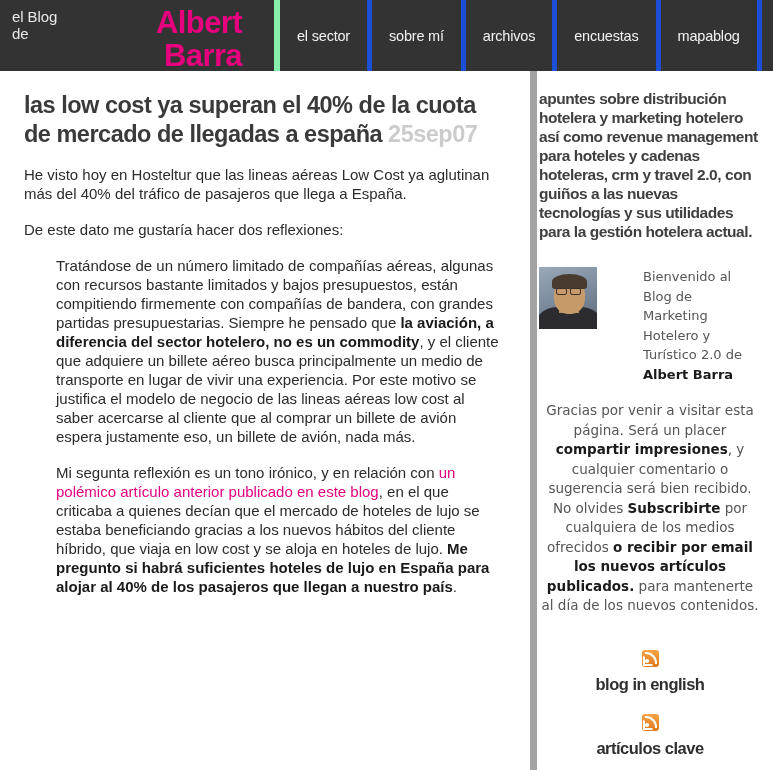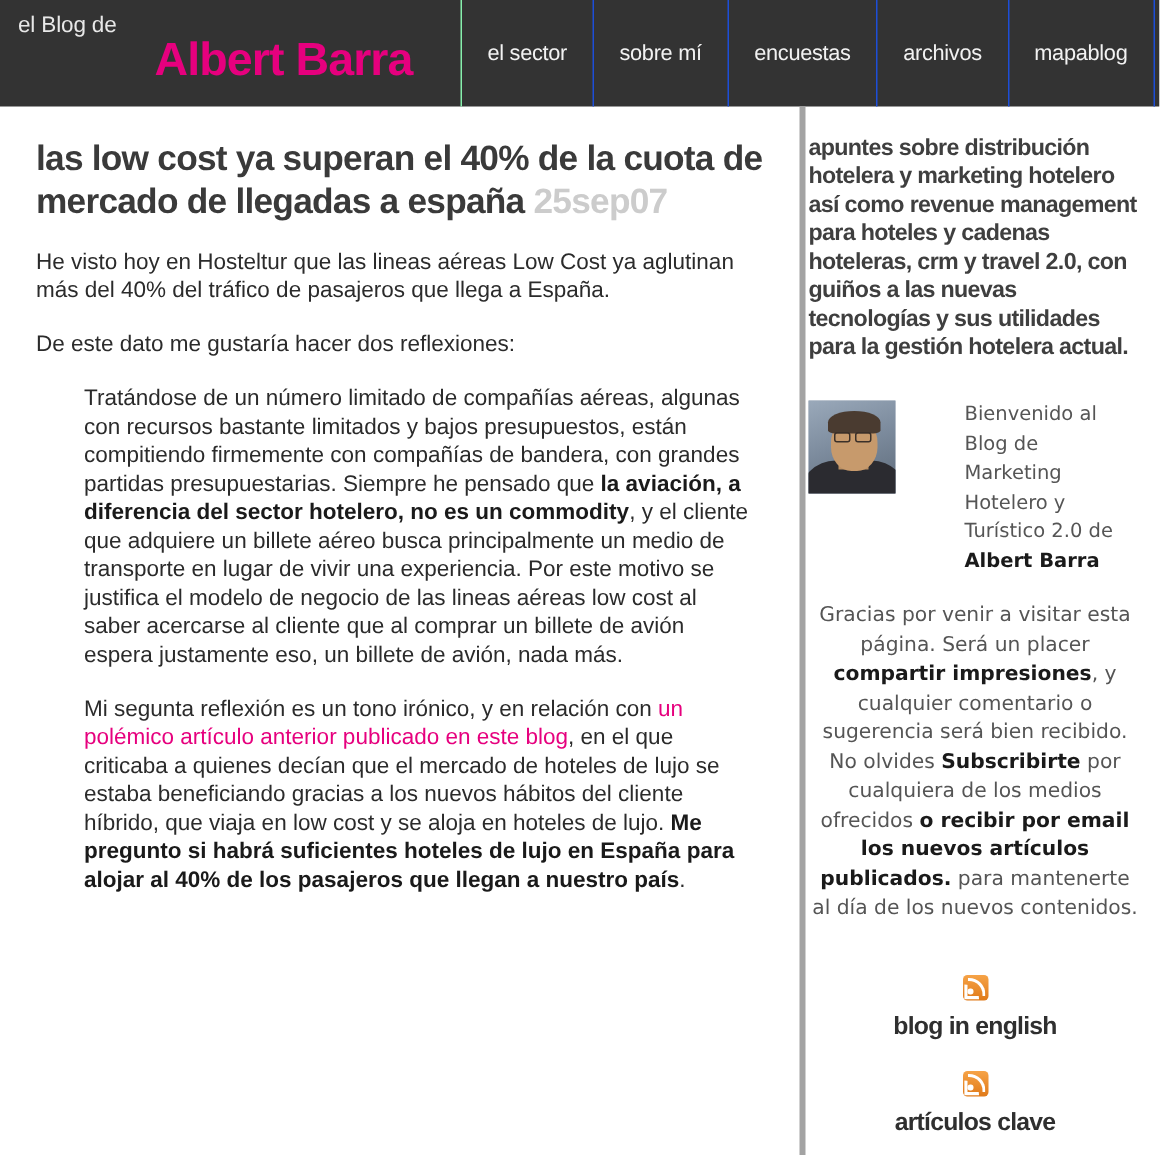--- a/index.html
+++ b/index.html
@@ -14,49 +14,49 @@
   #page { position: relative; width: 773px; height: 770px; background: #fff; }
 
   
   .header {
     position: absolute; top: 0; left: 0;
     width: 773px; height: 71px;
     background: #333333;
     display: flex; align-items: stretch;
   }
   .brand {
-    width: 308px; padding: 8px 0 0 12px;
-    display: flex; flex-direction: column; justify-content: flex-start;
-    border-right: 1px solid #86efac;
+    width: 280px; padding: 8px 0 0 12px;
+    display: flex; flex-direction: row; justify-content: flex-start;
+    border-right: 6px solid #86efac;
   }
   .brand-top {
     color: #e8e8e8; font-size: 15px; line-height: 17px;
     font-family: "Liberation Sans", sans-serif;
     letter-spacing: -0.1px;
   }
   .brand-name {
     color: #e6007e; font-size: 31px; line-height: 33px;
     font-weight: bold; text-align: right; padding-right: 32px;
     font-family: "Liberation Sans", sans-serif;
     letter-spacing: -0.6px; margin-top: -2px;
   }
   .nav { display: flex; align-items: center; height: 100%; }
   .nav-item {
     height: 100%; display: flex; align-items: center; justify-content: center;
     padding: 0 17px; color: #f2f2f2; font-size: 14.5px;
     font-family: "Liberation Sans", sans-serif;
-    border-right: 1px solid #1d4ed8; cursor: pointer;
+    border-right: 5px solid #1d4ed8; cursor: pointer;
     white-space: nowrap; letter-spacing: -0.2px;
   }
 
   
   .body-wrap { position: absolute; top: 71px; left: 0; width: 773px; height: 699px; }
   .content {
     position: absolute; left: 0; top: 0; width: 537px; height: 699px;
-    padding: 20px 22px 0 24px; border-right: 4px solid #a3a3a3;
+    padding: 20px 22px 0 24px; border-right: 7px solid #a3a3a3;
   }
   .sidebar {
     position: absolute; left: 538px; top: 0; width: 235px; height: 699px;
     padding: 18px 12px 0 1px;
   }
 
   
   .post-title {
     font-family: "Liberation Sans", sans-serif;
     font-size: 23.5px; line-height: 29px; font-weight: bold;
@@ -150,22 +150,22 @@
 <div id="page">
 
   <div class="header">
     <div class="brand">
       <div class="brand-top">el Blog de</div>
       <div class="brand-name">Albert Barra</div>
     </div>
     <div class="nav">
       <div class="nav-item">el sector</div>
       <div class="nav-item">sobre mí</div>
+      <div class="nav-item">archivos</div>
       <div class="nav-item">encuestas</div>
-      <div class="nav-item">archivos</div>
       <div class="nav-item">mapablog</div>
     </div>
   </div>
 
   <div class="body-wrap">
 
     <div class="content">
       <div class="post">
         <h1 class="post-title"><span>las low cost ya superan el 40% de la cuota de mercado de llegadas a españa</span> <span class="post-date">25sep07</span></h1>
 

